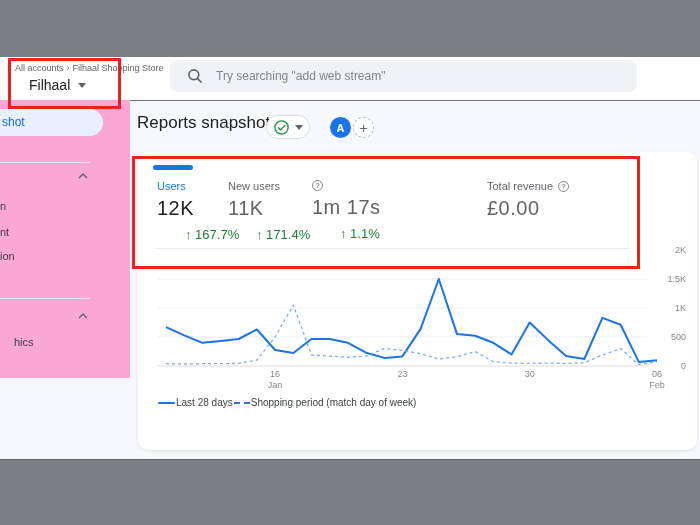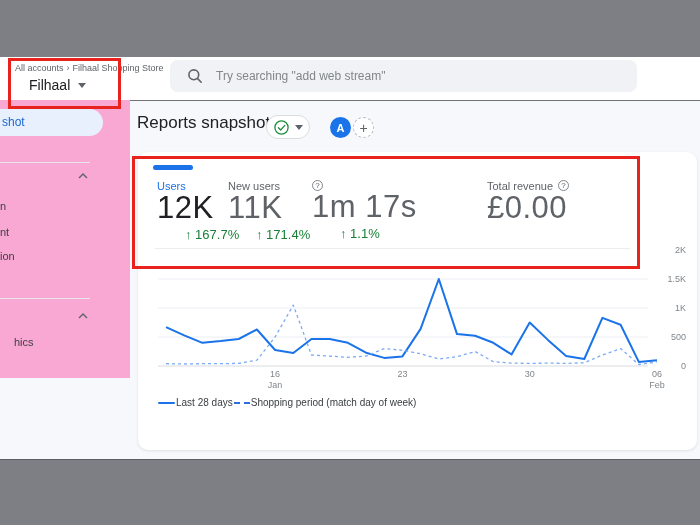--- a/index.html
+++ b/index.html
@@ -32,23 +32,23 @@
   .page-title{position:absolute;left:137px;top:113px;font-size:17px;color:#202124;}
   .check-pill{position:absolute;left:266px;top:115px;width:44px;height:24px;border:1px solid #dadce0;border-radius:13px;background:#fff;display:flex;align-items:center;justify-content:center;gap:6px;box-sizing:border-box;cursor:pointer;}
   .avatar{position:absolute;left:330px;top:117px;width:21px;height:21px;border-radius:50%;background:#1a73e8;color:#fff;font-size:11px;font-weight:bold;display:flex;align-items:center;justify-content:center;cursor:pointer;}
   .add-btn{position:absolute;left:353px;top:117px;width:21px;height:21px;border-radius:50%;border:1px dashed #b6babf;color:#5f6368;font-size:14px;display:flex;align-items:center;justify-content:center;box-sizing:border-box;background:#fff;cursor:pointer;}
 
   
   .card{position:absolute;left:138px;top:152px;width:559px;height:298px;background:#ffffff;border-radius:10px;box-shadow:0 1px 3px rgba(60,64,67,.13);}
   .tab-indicator{position:absolute;left:15px;top:13px;width:40px;height:5px;border-radius:3px;background:#1a73e8;}
   .metric{position:absolute;top:28px;cursor:pointer;}
   .metric.m0{left:19px;} .metric.m1{left:90px;} .metric.m2{left:174px;} .metric.m3{left:349px;}
-  .m-label{font-size:11px;color:#5f6368;display:flex;align-items:flex-start;gap:5px;white-space:nowrap;}
+  .m-label{font-size:11px;color:#5f6368;display:flex;align-items:flex-end;gap:5px;white-space:nowrap;}
   .metric.sel .m-label{color:#1a73e8;}
-  .m-value{font-size:31px;color:#5f6368;margin-top:3px;letter-spacing:.5px;line-height:26px;}
+  .m-value{font-size:20px;color:#5f6368;margin-top:3px;letter-spacing:.5px;line-height:26px;}
   .metric.sel .m-value{color:#202124;}
   .m-delta{font-size:13px;color:#188038;margin-top:6px;min-height:11px;margin-left:28px;}
   .help{width:11px;height:11px;border:1px solid #80868b;border-radius:50%;font-size:8px;line-height:9px;text-align:center;color:#5f6368;box-sizing:border-box;flex:0 0 auto;cursor:pointer;}
   .metrics-divider{position:absolute;left:17px;top:96px;width:475px;height:1px;background:#ebedf0;}
   svg.chart{position:absolute;left:10px;top:94px;}
   .legend{position:absolute;left:20px;top:245px;display:flex;align-items:center;gap:1px;font-size:10px;color:#3c4043;}
   .leg-solid{width:17px;height:2px;background:#1a73e8;border-radius:1px;}
   .leg-dashed{width:16px;height:0;border-top:2px dashed #2e6fe0;}
 
   

